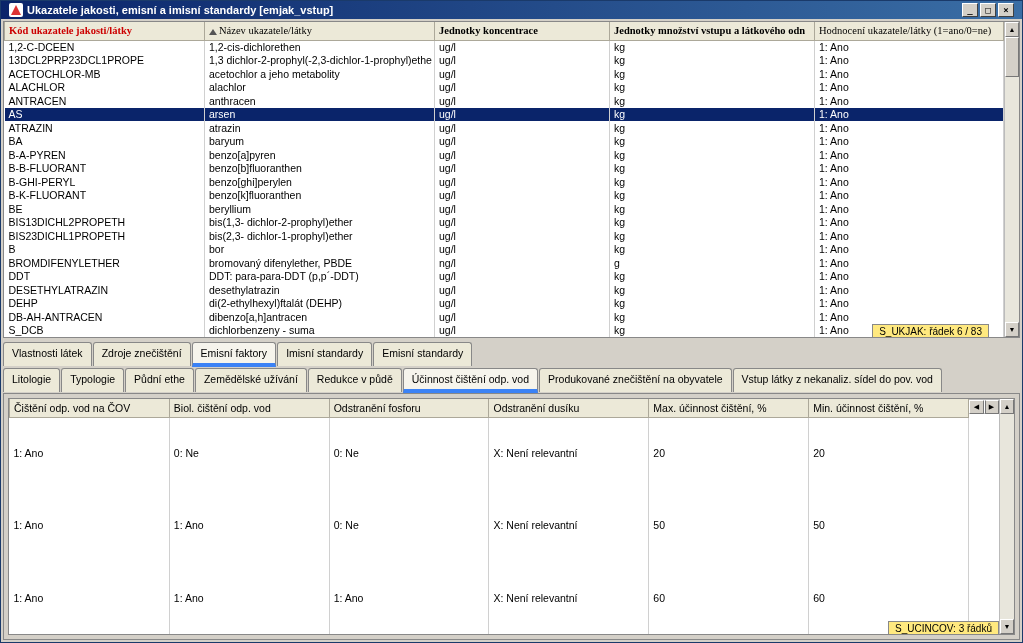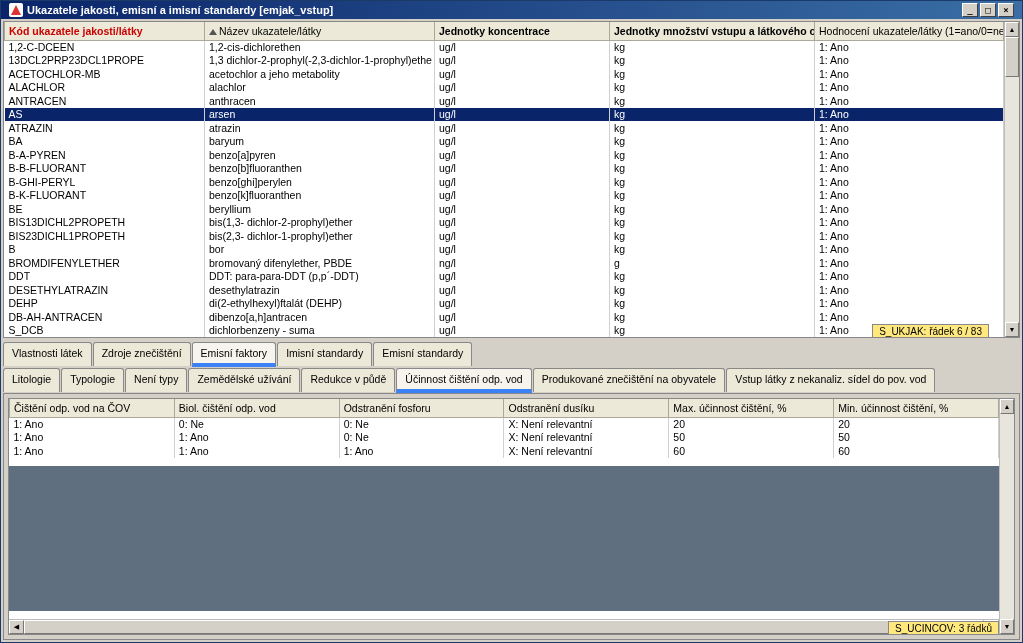--- a/index.html
+++ b/index.html
@@ -85,20 +85,21 @@
   table.data-grid th {
     background: #ece9d8;
     border: 1px solid #aca899;
     border-top: none;
     text-align: left;
     font-weight: normal;
     padding: 2px 4px;
     height: 18px;
     white-space: nowrap;
     overflow: hidden;
+    font-family: Liberation Serif, serif;
   }
   table.data-grid th .sort-ind {
     display: inline-block;
     width: 0; height: 0;
     border-left: 4px solid transparent;
     border-right: 4px solid transparent;
     border-bottom: 6px solid #555;
     margin-right: 2px;
     vertical-align: middle;
   }
@@ -201,22 +202,21 @@
     border: 1px solid #888;
     display: flex;
     background: #fff;
     position: relative;
     min-height: 0;
   }
   .lower-grid-wrap {
     flex: 1;
     overflow: hidden;
     display: flex;
-    flex-direction: column;
-    gap: 8px;
+    flex-direction: row;
   }
   table.lower-grid {
     border-collapse: collapse;
     width: 100%;
     table-layout: fixed;
   }
   table.lower-grid th {
     background: #ece9d8;
     border: 1px solid #aca899;
     border-top: none;
@@ -469,21 +469,21 @@
     <div class="tab-row row1" id="tab-row1">
         <div class="tab">Vlastnosti látek</div>
         <div class="tab">Zdroje znečištění</div>
         <div class="tab active">Emisní faktory</div>
         <div class="tab">Imisní standardy</div>
         <div class="tab">Emisní standardy</div>
       </div>
     <div class="tab-row row2" id="tab-row2">
         <div class="tab">Litologie</div>
         <div class="tab">Typologie</div>
-        <div class="tab">Není typy</div>
+        <div class="tab">Půdní ethe</div>
         <div class="tab">Zemědělské užívání</div>
         <div class="tab">Redukce v půdě</div>
         <div class="tab active">Účinnost čištění odp. vod</div>
         <div class="tab">Produkované znečištění na obyvatele</div>
         <div class="tab">Vstup látky z nekanaliz. sídel do pov. vod</div>
       </div>
   </div>
 
   <div class="lower-panel">
     <div class="lower-inner">

